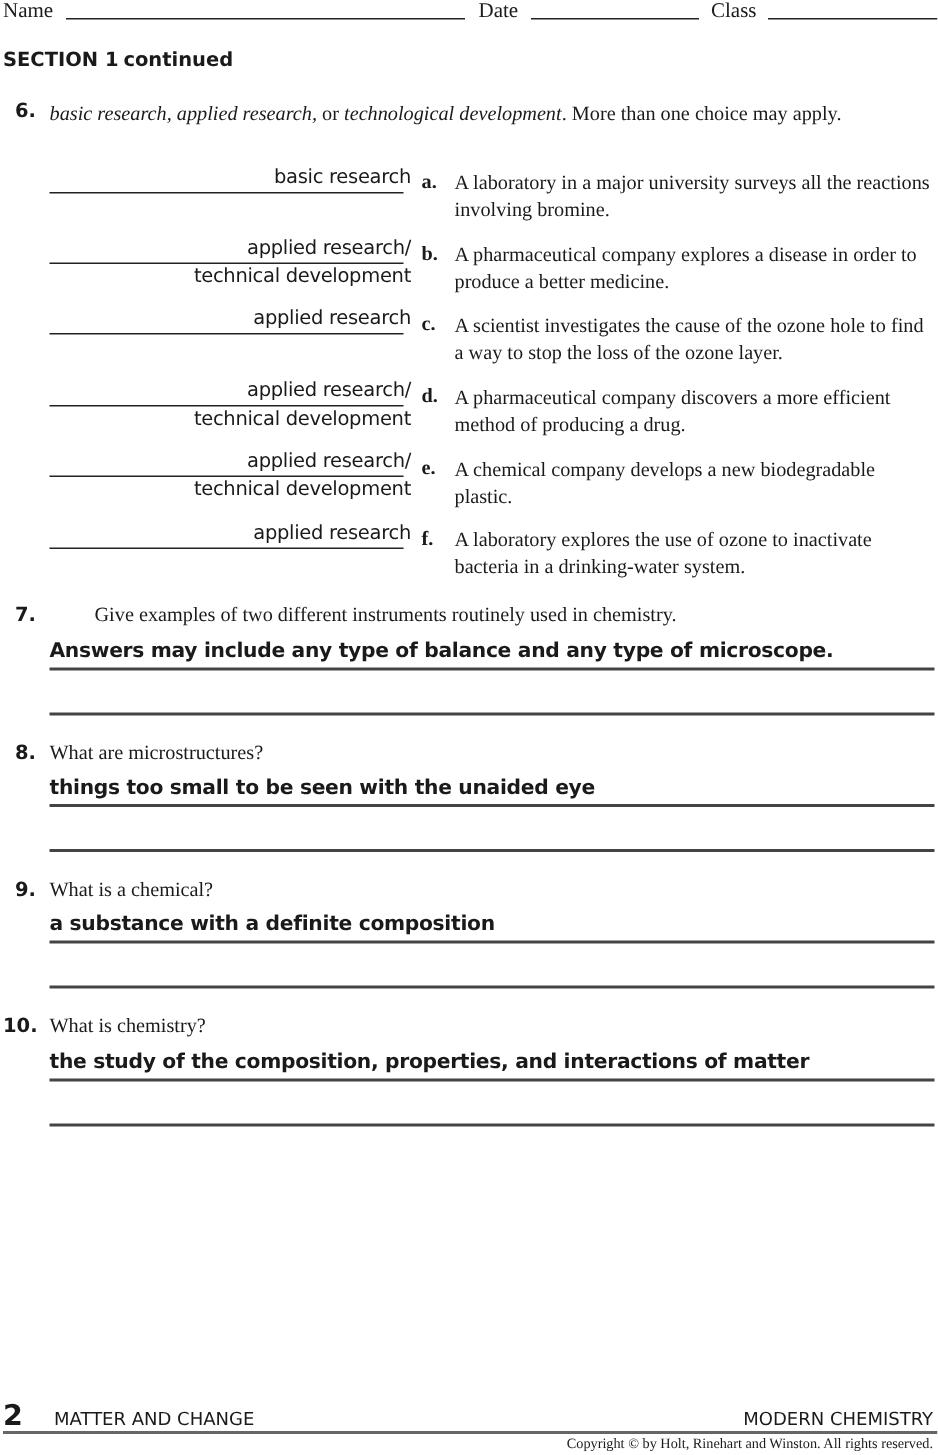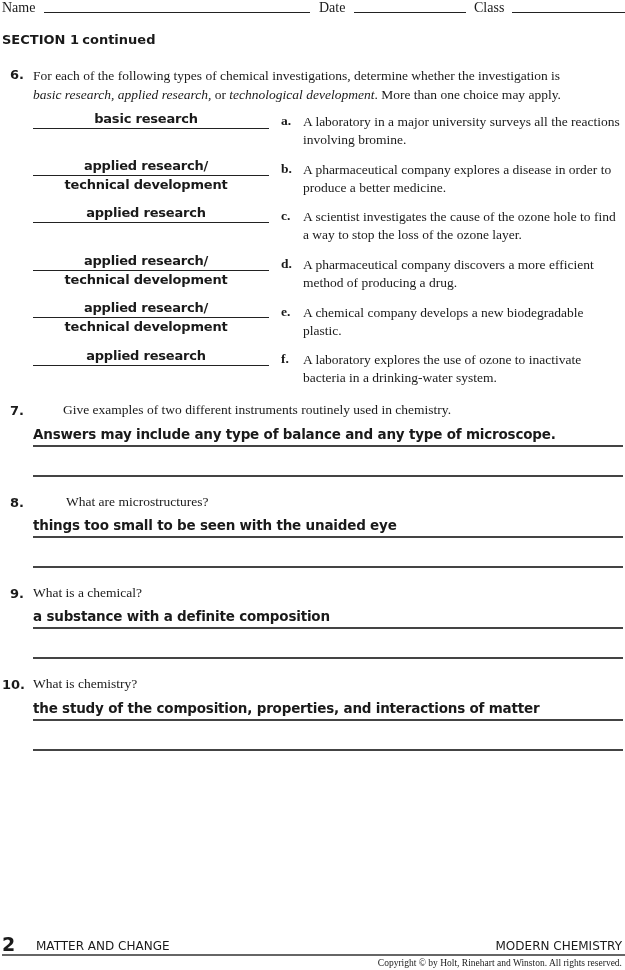--- a/index.html
+++ b/index.html
@@ -3,21 +3,21 @@
 <meta charset="utf-8">
 <style>
   * { box-sizing: border-box; margin: 0; padding: 0; }
   html, body { width: 625px; height: 970px; background: #fff; overflow: hidden; }
   body { position: relative; color: #1a1a1a; font-family: "Liberation Serif", serif; }
   .abs { position: absolute; }
   .serif { font-family: "Liberation Serif", serif; font-size: 13.5px; }
   .sans { font-family: "DejaVu Sans", "Liberation Sans", sans-serif; }
   .hline { position: absolute; height: 1px; background: #222; }
   .hline2 { position: absolute; height: 2px; background: #444; }
-  .ans-center { position: absolute; left: 28px; width: 236px; text-align: center; font-family: "DejaVu Sans", sans-serif; font-size: 13px; font-weight: 700; line-height: 19px; letter-spacing: -0.2px; }
+  .ans-center { position: absolute; left: 38px; width: 236px; text-align: right; font-family: "DejaVu Sans", sans-serif; font-size: 13px; font-weight: 400; line-height: 19px; letter-spacing: -0.2px; }
   .item-letter { position: absolute; left: 281px; font-family: "Liberation Serif", serif; font-weight: bold; font-size: 13.5px; }
   .item-text { position: absolute; left: 303px; width: 320px; font-family: Liberation Serif, serif; font-size: 13.5px; line-height: 18px; }
   .qnum { position: absolute; font-family: "DejaVu Sans", sans-serif; font-weight: bold; font-size: 13px; }
   .qtext { position: absolute; left: 33px; font-family: "Liberation Serif", serif; font-size: 13.5px; }
   .answer { position: absolute; left: 33px; font-family: "DejaVu Sans", sans-serif; font-weight: 600; font-size: 13.5px; letter-spacing: -0.2px; }
 </style>
 </head>
 <body>
 
 <div>
@@ -29,21 +29,20 @@
   <div class="hline" style="left:512px; top:12px; width:113px;"></div>
 </div>
 
 <div class="abs" style="left:2px; top:32px; font-size:13px;">
   <span class="sans" style="font-weight:bold;margin-top:27px;">SECTION 1</span>
   <span class="sans" style="font-weight:600;">continued</span>
 </div>
 
 <span class="qnum" style="left:10px; top:67px;">6.</span>
 <div class="abs serif" style="left:33px; top:66px; width:592px; line-height:19px;">
-  <div>For each of the following types of chemical investigations, determine whether the investigation is</div>
   <div>
     <i>basic research,</i> <i>applied research,</i> <span>or</span> <i>technological development</i><span>. More than one choice may apply.</span>
   </div>
 </div>
 
 <div>
   <div class="ans-center" style="top:109px;">basic research</div>
   <div class="hline" style="left:33px; top:128px; width:236px;"></div>
   <span class="item-letter" style="top:113px;">a.</span>
   <div class="item-text" style="top:113px;">A laboratory in a major university surveys all the reactions involving bromine.</div>
@@ -87,21 +86,21 @@
   <div class="item-text" style="top:351px;">A laboratory explores the use of ozone to inactivate bacteria in a drinking-water system.</div>
 </div>
 
 <span class="qnum" style="left:10px; top:403px;">7.</span>
 <span class="qtext" style="top:402px;margin-left:30px;">Give examples of two different instruments routinely used in chemistry.</span>
 <span class="answer" style="top:426px;">Answers may include any type of balance and any type of microscope.</span>
 <div class="hline2" style="left:33px; top:445px; width:590px;"></div>
 <div class="hline2" style="left:33px; top:475px; width:590px;"></div>
 
 <span class="qnum" style="left:10px; top:495px;">8.</span>
-<span class="qtext" style="top:494px;margin-left:33px;">What are microstructures?</span>
+<span class="qtext" style="top:494px;">What are microstructures?</span>
 <span class="answer" style="top:517px;">things too small to be seen with the unaided eye</span>
 <div class="hline2" style="left:33px; top:536px; width:590px;"></div>
 <div class="hline2" style="left:33px; top:566px; width:590px;"></div>
 
 <span class="qnum" style="left:10px; top:586px;">9.</span>
 <span class="qtext" style="top:585px;">What is a chemical?</span>
 <span class="answer" style="top:608px;text-align:center;">a substance with a definite composition</span>
 <div class="hline2" style="left:33px; top:627px; width:590px;"></div>
 <div class="hline2" style="left:33px; top:657px; width:590px;"></div>
 

